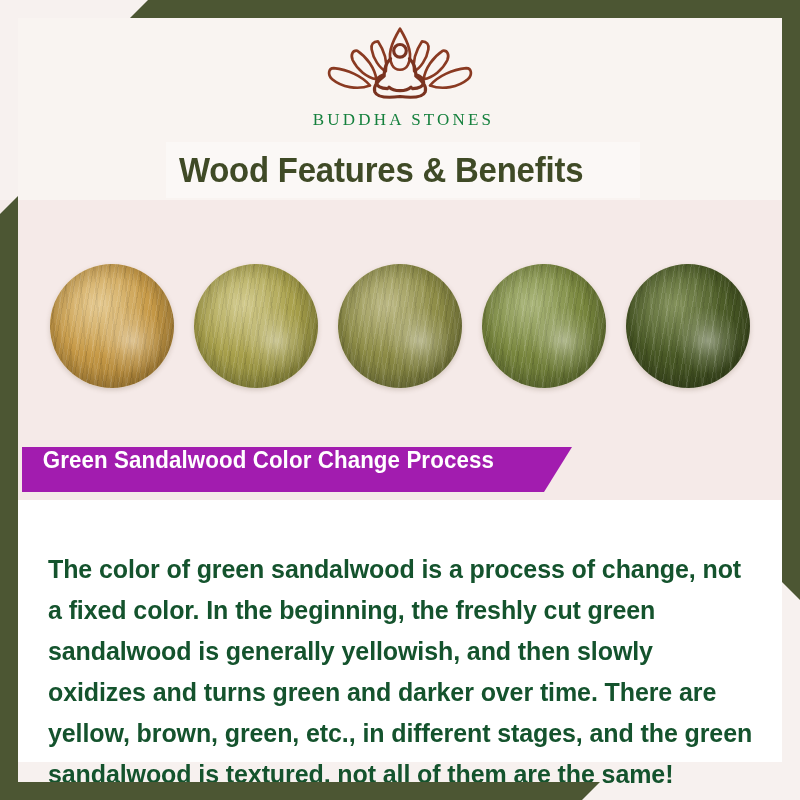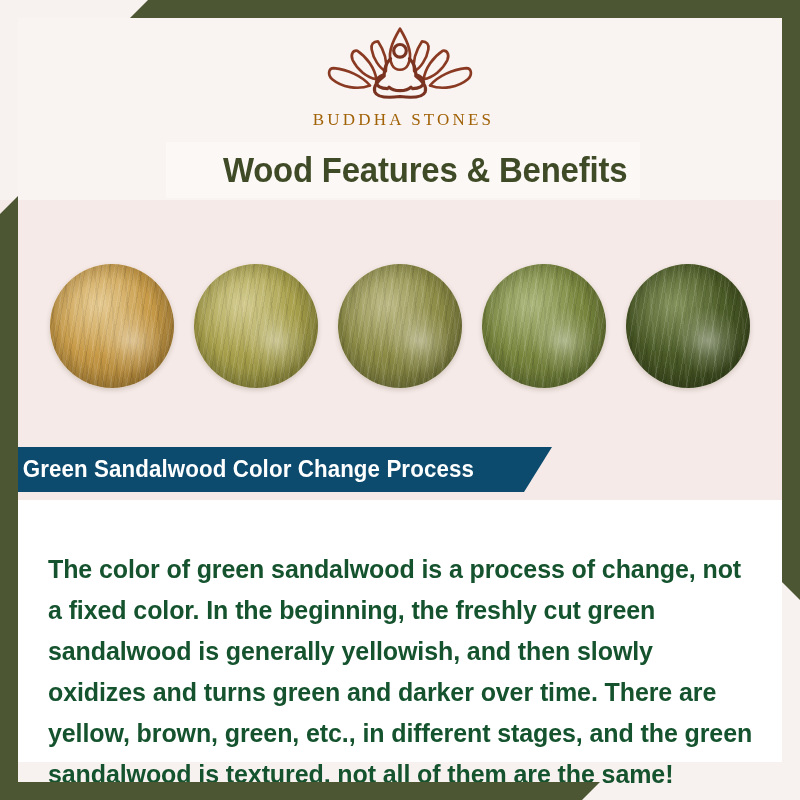--- a/index.html
+++ b/index.html
@@ -85,33 +85,33 @@
     display: block;
     margin: 0 auto;
     width: 160px; height: 82px;
   }
   .logo-word {
     display: block;
     margin-top: 4px;
     font-family: "Liberation Serif", serif;
     font-size: 17px;
     letter-spacing: 3.2px;
-    color: #a16207;
+    color: #15803d;
     margin-left: 7px;
   }
 
   
   .title-band {
     position: absolute;
     left: 166px; top: 142px;
     width: 474px; height: 56px;
     background: #fbf8f6;
     display: flex;
     align-items: center;
-    justify-content: flex-end;
+    justify-content: flex-start;
     z-index: 3;
   }
   .title-text {
     font-family: "Liberation Sans Narrow", "Liberation Sans", sans-serif;
     font-size: 35px;
     font-weight: bold;
     color: #3f4a26;
     letter-spacing: -0.2px;
     transform: scaleX(0.94);
     white-space: nowrap;
@@ -173,26 +173,25 @@
         rgba(255,255,255,0.00) 45%),
       radial-gradient(circle at 50% 50%,
         rgba(0,0,0,0.00) 52%,
         rgba(0,0,0,0.16) 80%,
         rgba(0,0,0,0.34) 100%);
   }
 
   
   .section-banner {
     position: absolute;
-    left: 2px; top: 447px;
+    left: 22px; top: 447px;
     width: 550px; height: 45px;
-    background: #0c4a6e;
+    background: #a21caf;
     clip-path: polygon(0 0, 550px 0, 522px 45px, 0 45px);
     display: flex;
-    align-items: center;
     z-index: 3;
   }
   .section-banner-text {
     font-family: "Liberation Sans Narrow", "Liberation Sans", sans-serif;
     font-size: 23px;
     font-weight: bold;
     color: #ffffff;
     padding-left: 14px;
     letter-spacing: 0.1px;
     transform: scaleX(0.97);

